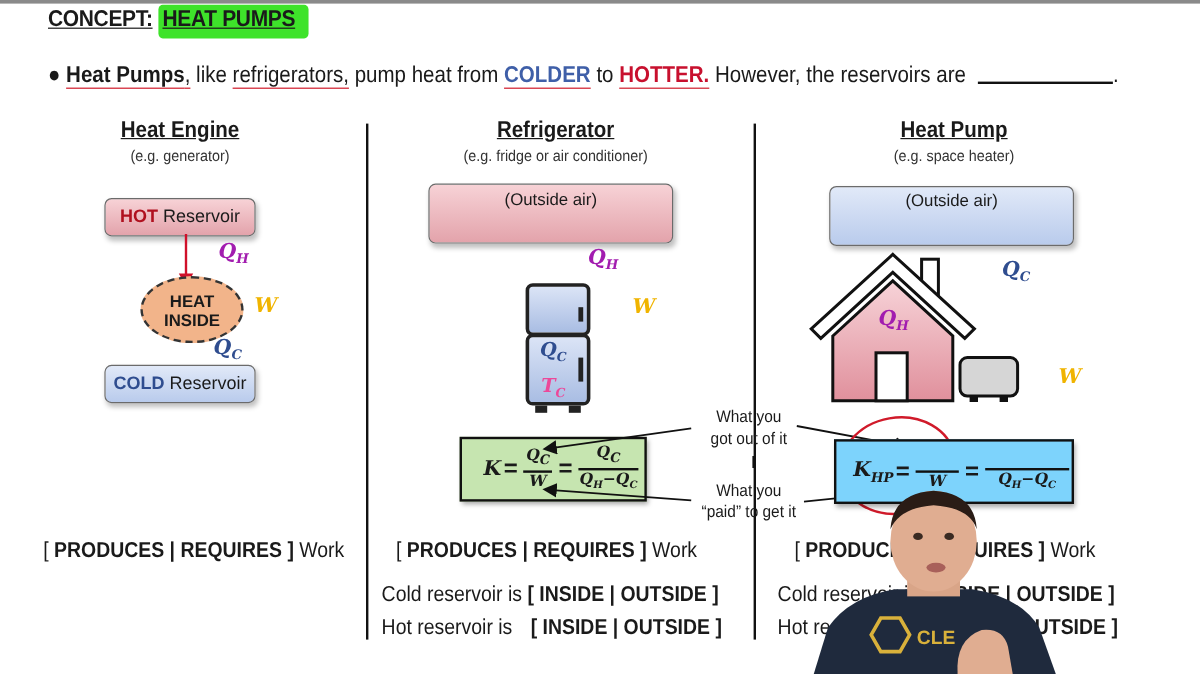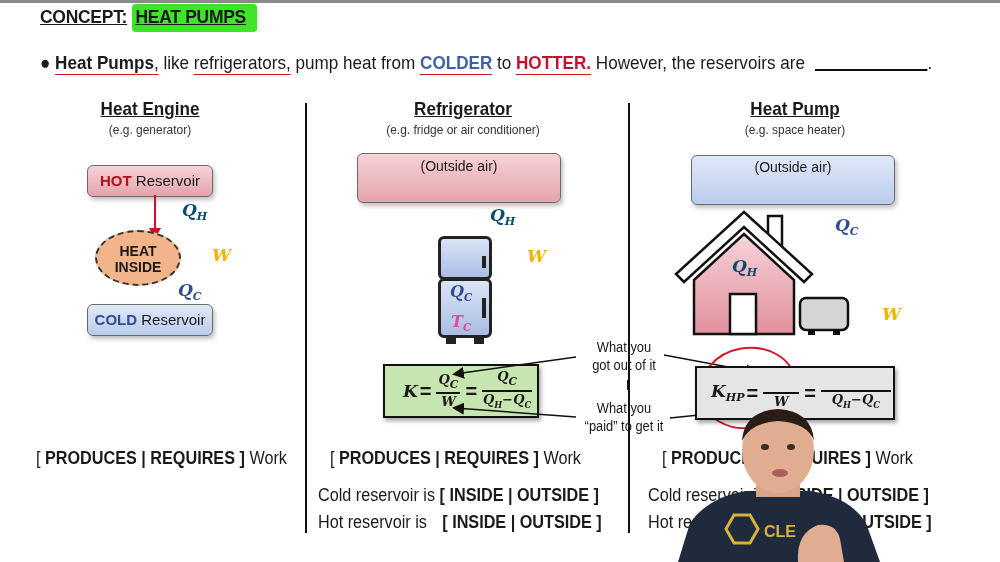--- a/index.html
+++ b/index.html
@@ -24,33 +24,33 @@
   .col-title { font-size: 19px; font-weight: bold; text-decoration: underline; text-align: center; transform: scaleX(0.9); }
   .col-sub { font-size: 13px; color: #333; text-align: center; transform: scaleX(0.92); }
 
   .res { border: 1.5px solid #6b6b6b; border-radius: 6px; box-shadow: 2px 3px 4px rgba(0,0,0,0.25); text-align: center; font-size: 16px; }
   .res.hot { background: linear-gradient(#f7d2d6, #e3a3ab); }
   .res.cold { background: linear-gradient(#e1e9f8, #b9cbec); }
   .hotw { color: #b0101f; font-weight: bold; }
   .coldw { color: #2f4d8f; font-weight: bold; }
   .var { font-family: "DejaVu Serif", serif; font-style: italic; font-weight: bold; }
   .var sub { font-size: 0.65em; }
-  .qh { color: #0c4a6e; }
+  .qh { color: #a21caf; }
   .qc { color: #2f4d8f; }
   .w { color: #f0b400; }
 
   .engine { width: 86px; height: 56px; border-radius: 50%; background: #f2b48a; border: 2px dashed #333; text-align: center; font-size: 14px; font-weight: bold; line-height: 16px; padding-top: 11px; }
 
   .fridge-part { background: linear-gradient(#dbe4f6, #a9bde3); border: 3px solid #222; border-radius: 6px; }
   .handle { width: 4px; background: #222; }
   .foot { width: 10px; height: 6px; background: #222; }
 
   .formula { border: 2.5px solid #111; box-shadow: 2px 3px 4px rgba(0,0,0,0.35); display: flex; align-items: center; padding-left: 18px; }
   .formula.green { background: #c6e5b0; }
-  .formula.peach { background: #e5e5e5; }
+  .formula.peach { background: #7dd3fc; }
   .formula .var { font-size: 17px; }
   .frac { display: inline-flex; flex-direction: column; align-items: center; margin: 0 3px; }
   .frac .num { border-bottom: 2px solid #111; padding: 0 2px; font-family: "DejaVu Serif", serif; font-style: italic; font-weight: bold; font-size: 13px; line-height: 16px; min-width: 20px; text-align: center; }
   .frac .den { font-family: "DejaVu Serif", serif; font-style: italic; font-weight: bold; font-size: 13px; line-height: 16px; text-align: center; }
   .eq { font-weight: bold; font-size: 20px; margin: 0 2px; }
 
   .annot { font-size: 14px; text-align: center; line-height: 18px; transform: scaleX(0.92); }
 
   .choice { font-size: 18px; white-space: nowrap; transform: scaleX(0.9); transform-origin: left; }
   .choice b { font-weight: bold; }
@@ -83,21 +83,21 @@
   <span class="hotw">HOT</span><span> Reservoir</span>
 </div>
 
 <svg class="abs" style="left:145px; top:195px;" width="20" height="45">
   <line x1="10" y1="0" x2="10" y2="38" stroke="#d0102a" stroke-width="2"></line>
   <polygon points="4,33 16,33 10,44" fill="#d0102a"></polygon>
 </svg>
 
 <div class="abs var qh" style="left:182px; top:200px; font-size:17px;"><span>Q</span><sub>H</sub></div>
 
-<div class="abs engine" style="left:95px; top:230px;">
+<div class="abs engine" style="left:117px; top:230px;">
   <div>HEAT</div>
   <div>INSIDE</div>
 </div>
 
 <div class="abs var w" style="left:212px; top:245px; font-size:17px;">W</div>
 
 <div class="abs var qc" style="left:178px; top:280px; font-size:17px;"><span>Q</span><sub>C</sub></div>
 
 <div class="abs res cold" style="left:87px; top:304px; width:126px; height:32px; line-height:30px; font-size:15px;">
   <span class="coldw">COLD</span><span> Reservoir</span>

